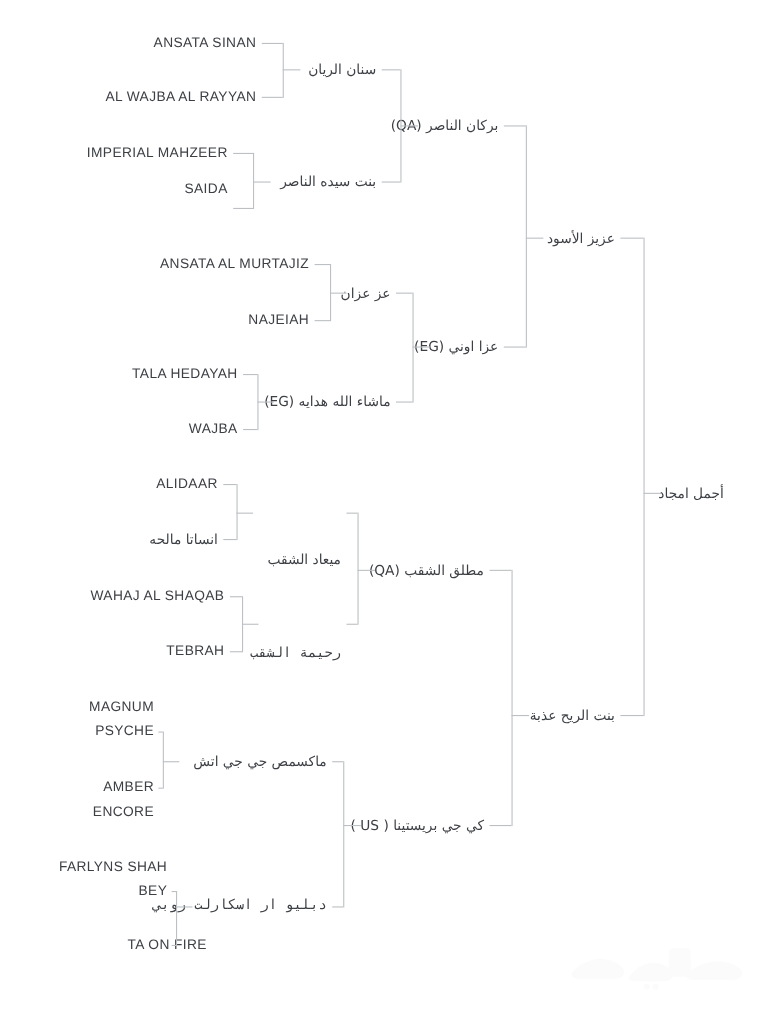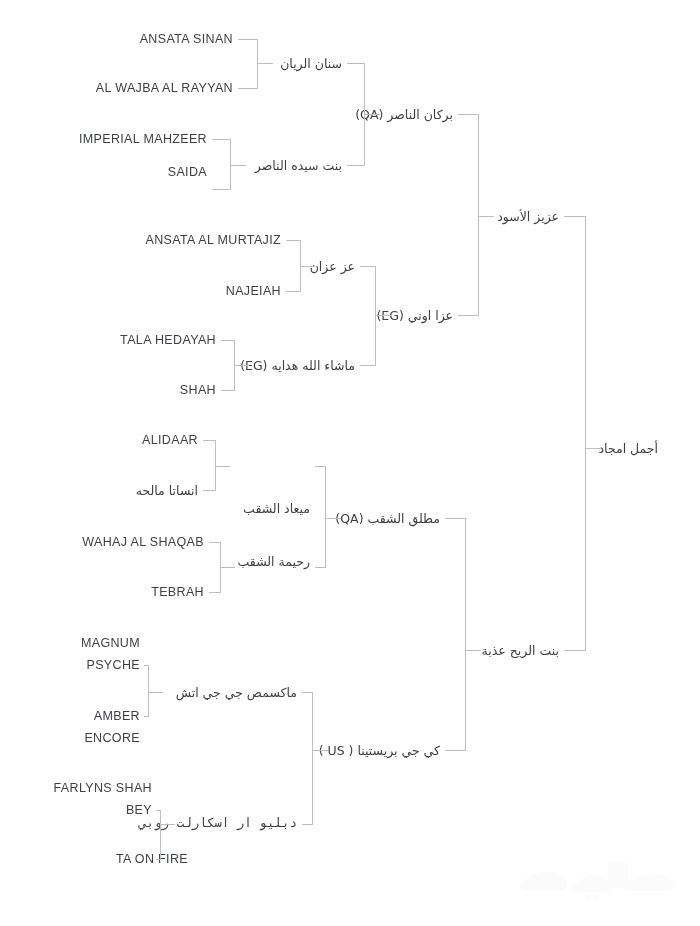--- a/index.html
+++ b/index.html
@@ -62,42 +62,42 @@
 <div id="stage">
 
   <div class="node latin ra" style="left:233px;top:39px;"><span>ANSATA SINAN</span></div>
   <div class="node latin ra" style="left:233px;top:88px;text-align:right;"><span>AL WAJBA AL RAYYAN</span></div>
   <div class="node latin ra" style="left:207px;top:139px;"><span>IMPERIAL MAHZEER</span></div>
   <div class="node latin ra" style="left:207px;top:172px;text-align:right;"><span>SAIDA</span></div>
 
   <div class="node latin ra" style="left:281px;top:240px;"><span>ANSATA AL MURTAJIZ</span></div>
   <div class="node latin ra" style="left:281px;top:291px;"><span>NAJEIAH</span></div>
   <div class="node latin ra" style="left:216px;top:340px;"><span>TALA HEDAYAH</span></div>
-  <div class="node latin ra" style="left:216px;top:390px;"><span>SHAH</span></div>
+  <div class="node latin ra" style="left:216px;top:390px;"><span>WAJBA</span></div>
 
   <div class="node latin ra" style="left:198px;top:440px;"><span>ALIDAAR</span></div>
   <div class="node arabic ra" style="left:198px;top:490px;"><span>انساتا مالحه</span></div>
   <div class="node latin ra" style="left:204px;top:542px;"><span>WAHAJ AL SHAQAB</span></div>
   <div class="node latin ra" style="left:204px;top:592px;"><span>TEBRAH</span></div>
 
   <div class="node latin ra" style="left:140px;top:643px;"><span>MAGNUM</span></div>
   <div class="node latin ra" style="left:140px;top:665px;"><span>PSYCHE</span></div>
   <div class="node latin ra" style="left:140px;top:716px;"><span>AMBER</span></div>
   <div class="node latin ra" style="left:140px;top:738px;"><span>ENCORE</span></div>
 
   <div class="node latin ra" style="left:152px;top:788px;padding-left:14px;"><span>FARLYNS SHAH</span></div>
   <div class="node latin ra" style="left:152px;top:810px;text-align:right;"><span>BEY</span></div>
   <div class="node latin ra" style="left:152px;top:859px;margin-left:36px;"><span>TA ON FIRE</span></div>
 
   <div class="node arabic ra" style="left:342px;top:63px;"><span>سنان الريان</span></div>
   <div class="node arabic ra" style="left:342px;top:165px;"><span>بنت سيده الناصر</span></div>
   <div class="node arabic ra" style="left:355px;top:266px;"><span>عز عزان</span></div>
   <div class="node arabic ra" style="left:355px;top:365px;"><span>ماشاء الله هدايه (EG)</span></div>
   <div class="node arabic ra" style="left:310px;top:466px;margin-top:42px;"><span>ميعاد الشقب</span></div>
-  <div class="node arabic ra" style="left:310px;top:561px;"><span>رحيمة الشقب</span></div>
+  <div class="node arabic ra" style="left:310px;top:595px;font-family:Liberation Mono, monospace;"><span>رحيمة الشقب</span></div>
   <div class="node arabic ra" style="left:297px;top:692px;"><span>ماكسمص جي جي اتش</span></div>
   <div class="node arabic ra" style="left:297px;top:824px;font-family:Liberation Mono, monospace;"><span>دبليو ار اسكارلت روبي</span></div>
 
   <div class="node arabic ra" style="left:453px;top:114px;"><span>بركان الناصر (QA)</span></div>
   <div class="node arabic ra" style="left:453px;top:315px;"><span>عزا اوني (EG)</span></div>
   <div class="node arabic ra" style="left:440px;top:518px;"><span>مطلق الشقب (QA)</span></div>
   <div class="node arabic ra" style="left:440px;top:750px;"><span>كي جي بريستينا ( US )</span></div>
 
   <div class="node arabic ra" style="left:559px;top:216px;"><span>عزيز الأسود</span></div>
   <div class="node arabic ra" style="left:559px;top:650px;"><span>بنت الريح عذبة</span></div>

